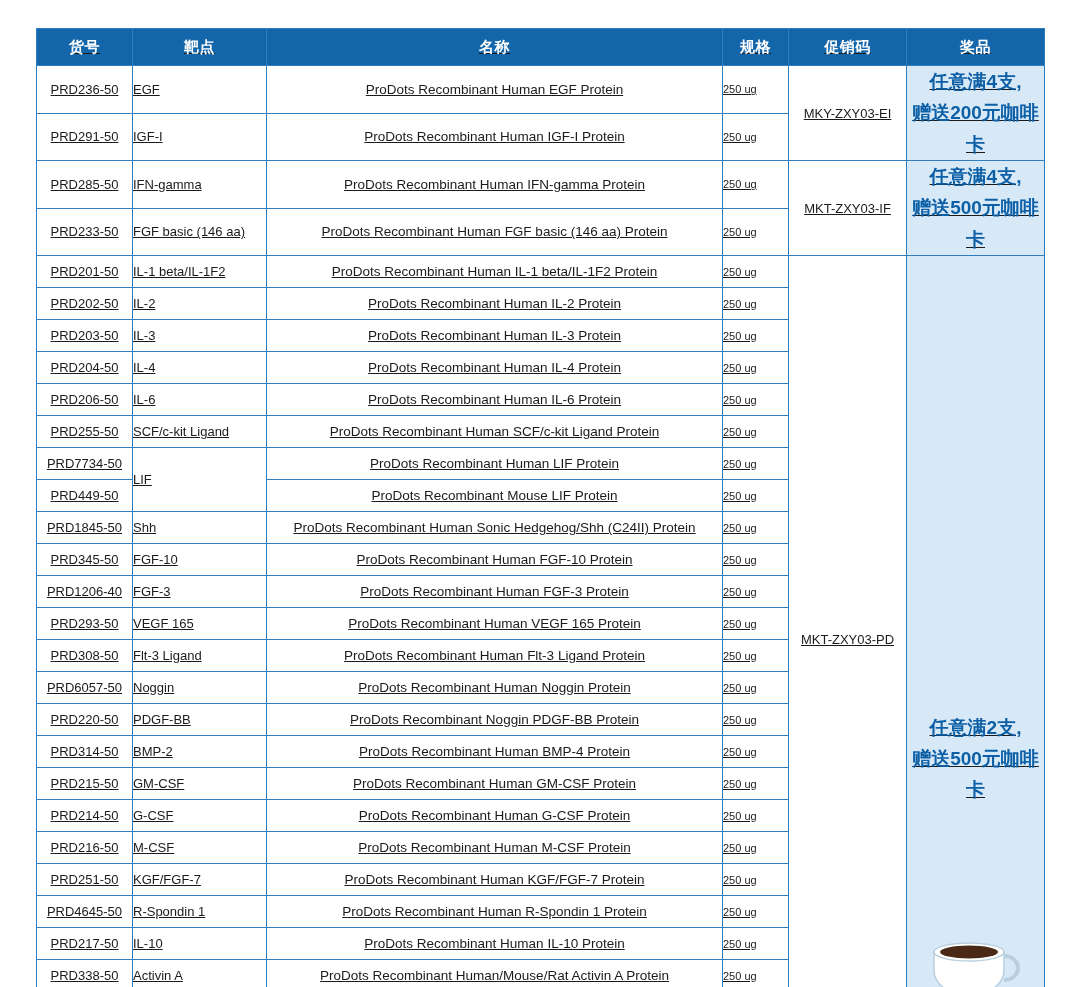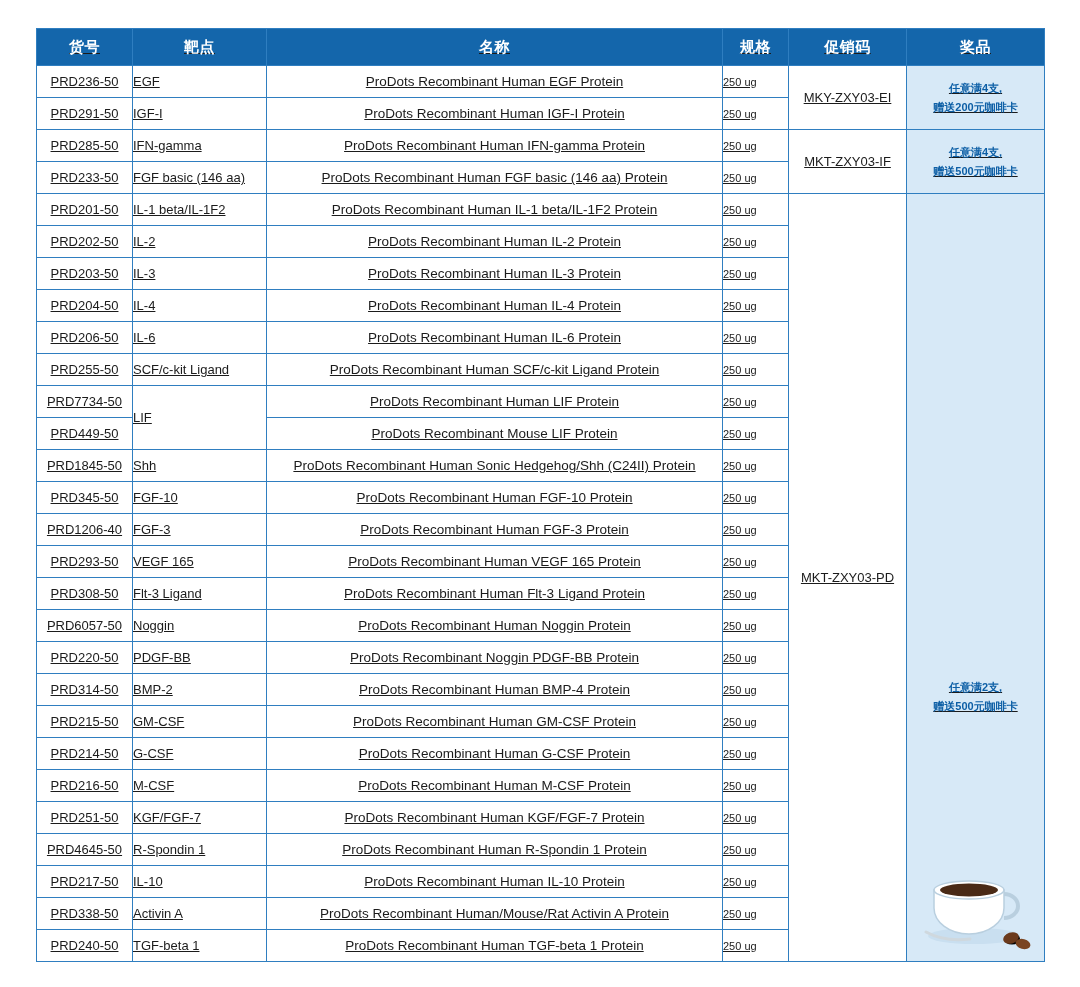--- a/index.html
+++ b/index.html
@@ -75,21 +75,21 @@
     text-align: center;
     font-size: 13px;
     background: #ffffff;
     margin-top: 10px;
   }
   td.prize {
     text-align: center;
     background: #d7e9f7;
     color: #0d5fa6;
     font-weight: bold;
-    font-size: 11px;
+    font-size: 19px;
     line-height: 1.65;
     padding: 2px 6px;
     position: relative;
     margin-top: 32px;
   }
   .prize-line { display: block; }
 
   
   .coffee {
     position: absolute;

